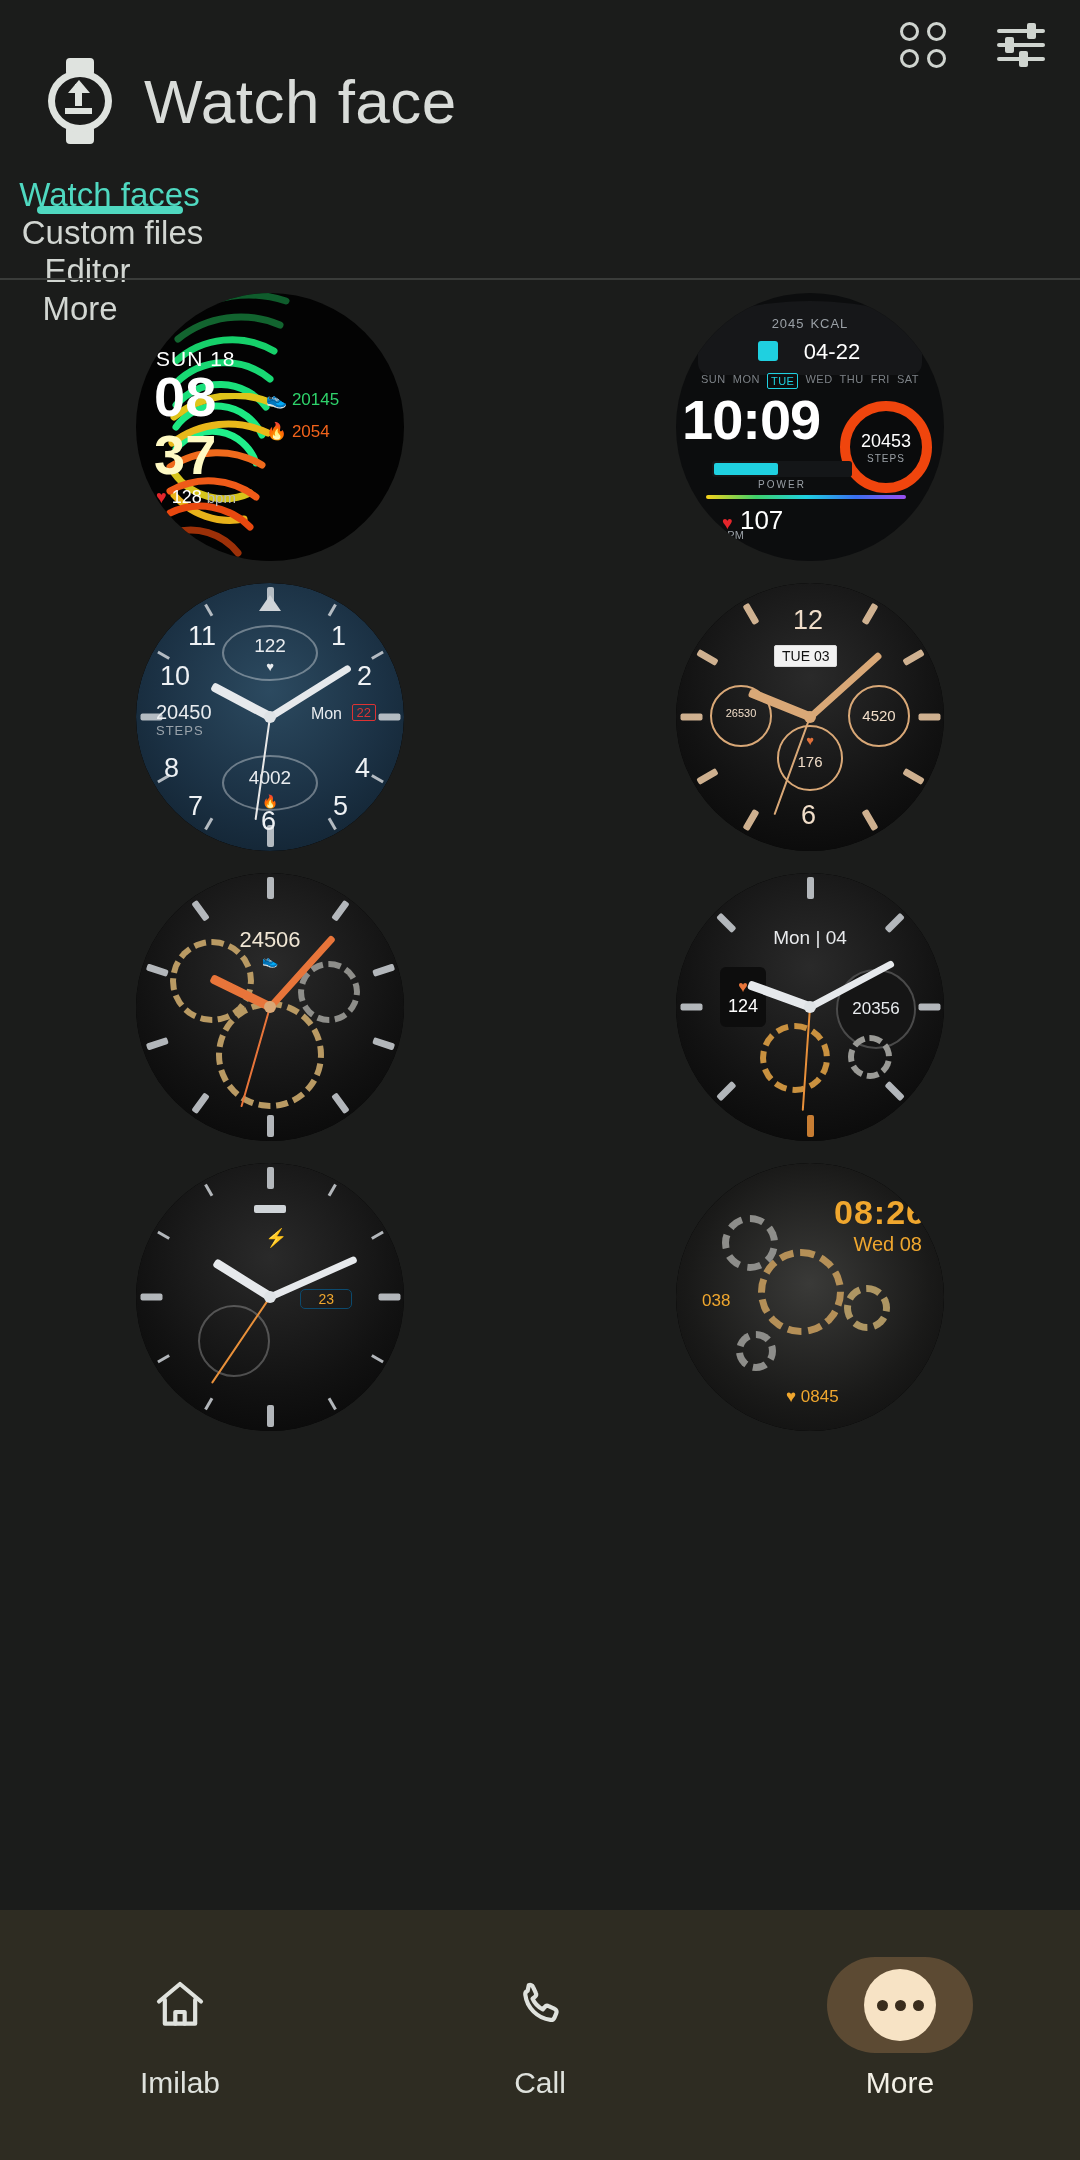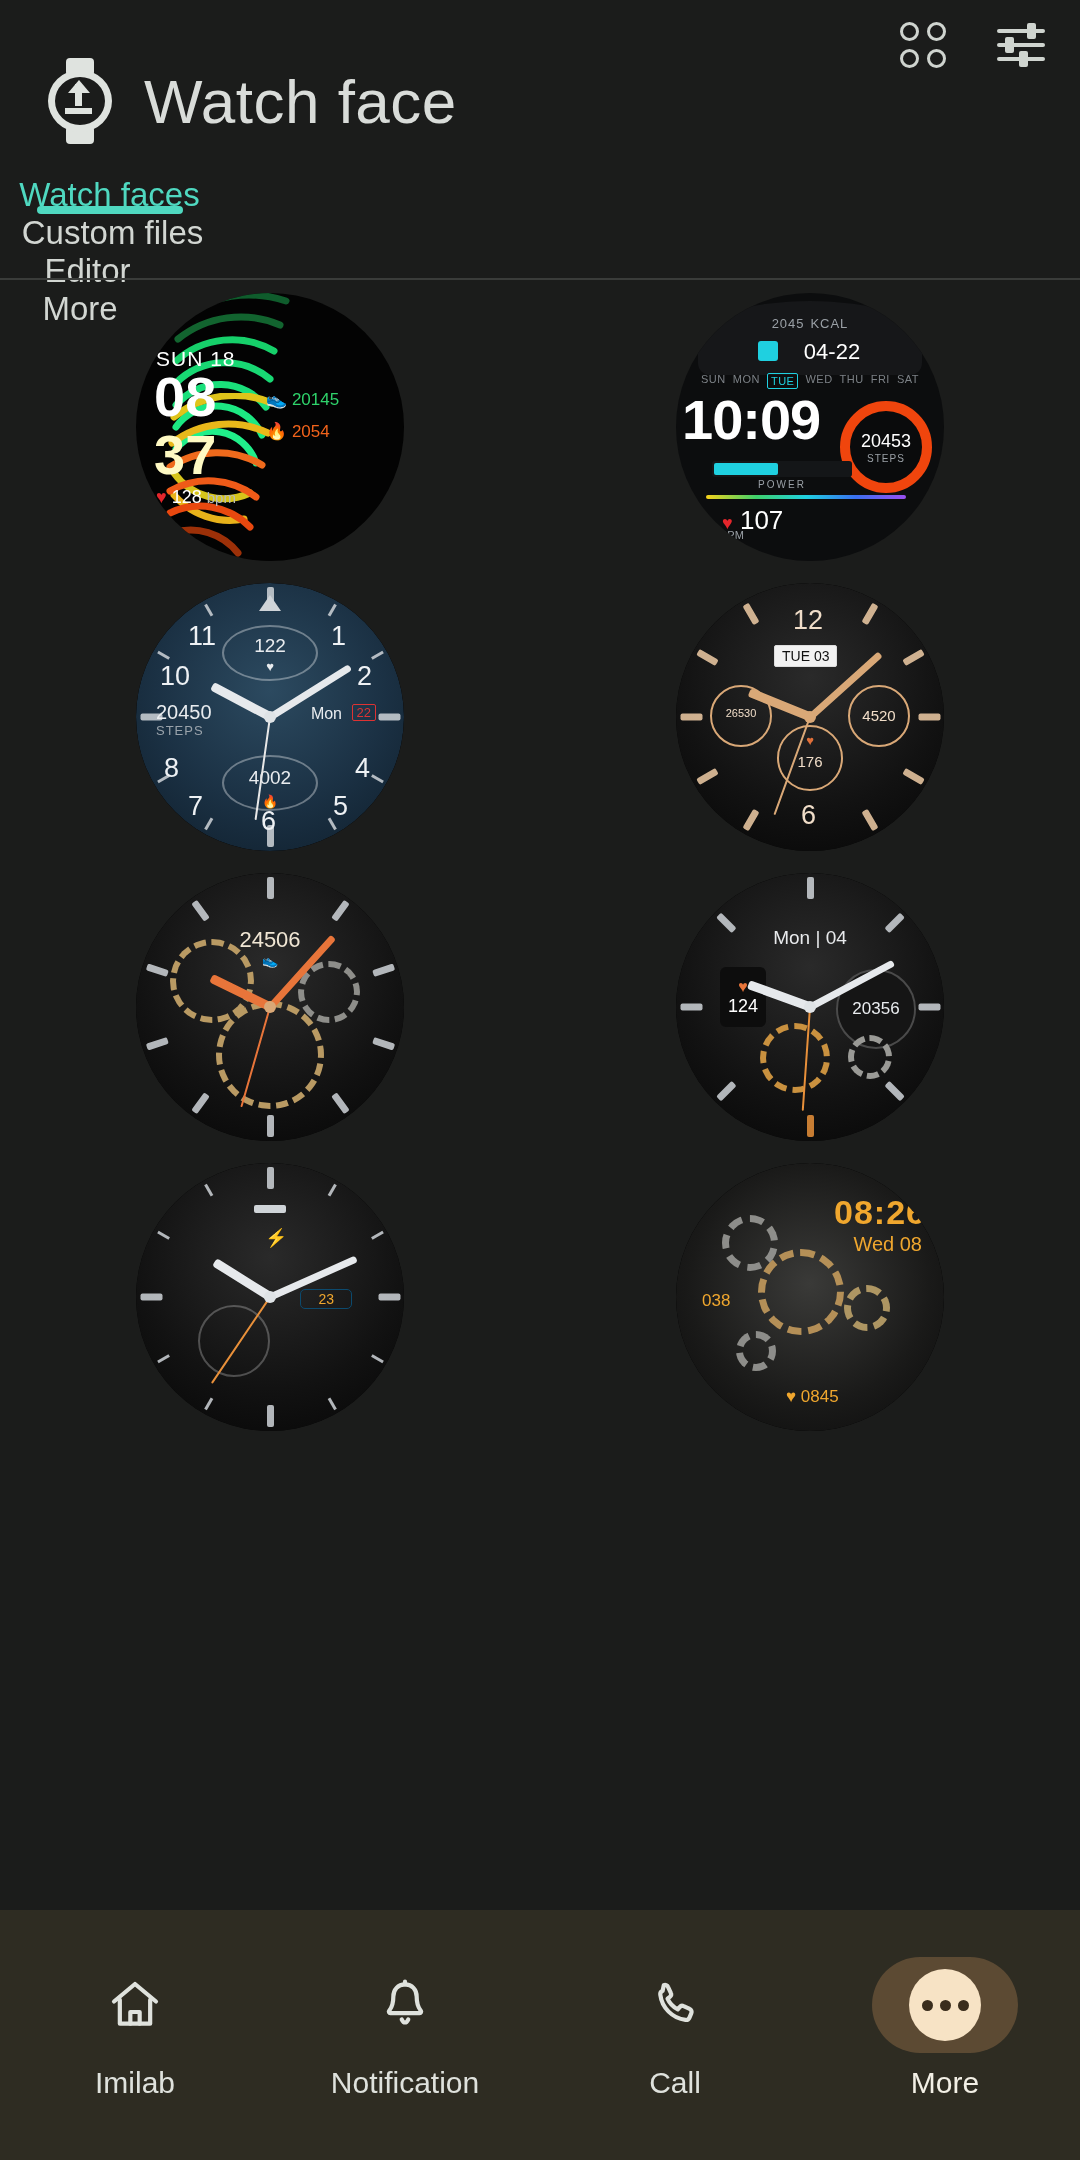--- a/index.html
+++ b/index.html
@@ -467,30 +467,20 @@
       <div class="nav-ico">
         <svg width="56" height="56" viewBox="0 0 24 24" fill="none" stroke="#dfe2dd" stroke-width="1.8" stroke-linecap="round" stroke-linejoin="round">
           <path d="M3 10.5 12 3l9 7.5"></path>
             <path d="M5.5 9.8V20h13V9.8"></path>
             <path d="M10 20v-5h4v5"></path>
         </svg>
       </div>
       <div class="nav-label">Imilab</div>
     </div>
 
-    <div class="nav-item">
-      <div class="nav-ico">
-        <svg width="56" height="56" viewBox="0 0 24 24" fill="none" stroke="#dfe2dd" stroke-width="1.8" stroke-linecap="round" stroke-linejoin="round">
-          <path d="M12 3.2c-3 0-5 2.2-5 5.2 0 4.2-1.3 5.4-1.8 6.1-.3.4 0 1 .5 1h12.6c.5 0 .8-.6.5-1-.5-.7-1.8-1.9-1.8-6.1 0-3-2-5.2-5-5.2z"></path>
-          <path d="M12 2v1.2"></path>
-            <path d="M10.6 18.2c.4.8.9 1.3 1.4 1.3s1-.5 1.4-1.3"></path>
-        </svg>
-      </div>
-      <div class="nav-label">Notification</div>
-    </div>
 
     <div class="nav-item">
       <div class="nav-ico">
         <svg width="56" height="56" viewBox="0 0 24 24" fill="none" stroke="#dfe2dd" stroke-width="1.8" stroke-linecap="round" stroke-linejoin="round">
           <path d="M7.2 3.5c.7-.3 1.5 0 1.8.7l1.2 2.6c.3.6.1 1.3-.4 1.7l-1 .8c.9 2 2.4 3.6 4.4 4.6l.8-1c.4-.5 1.1-.7 1.7-.4l2.6 1.2c.7.3 1 1.1.7 1.8l-.8 1.9c-.3.7-1 1.1-1.7 1-5.6-.7-10.1-5.2-10.8-10.8-.1-.7.3-1.4 1-1.7z"></path>
         </svg>
       </div>
       <div class="nav-label">Call</div>
     </div>
 

